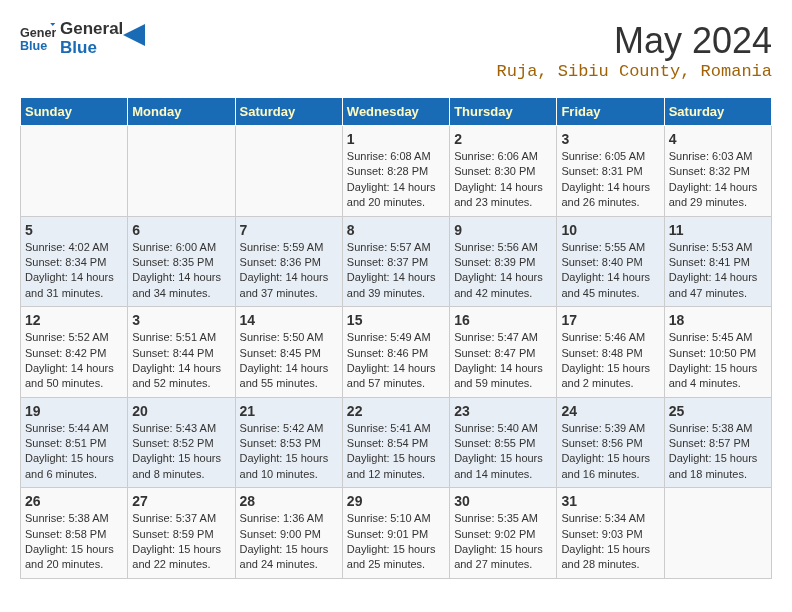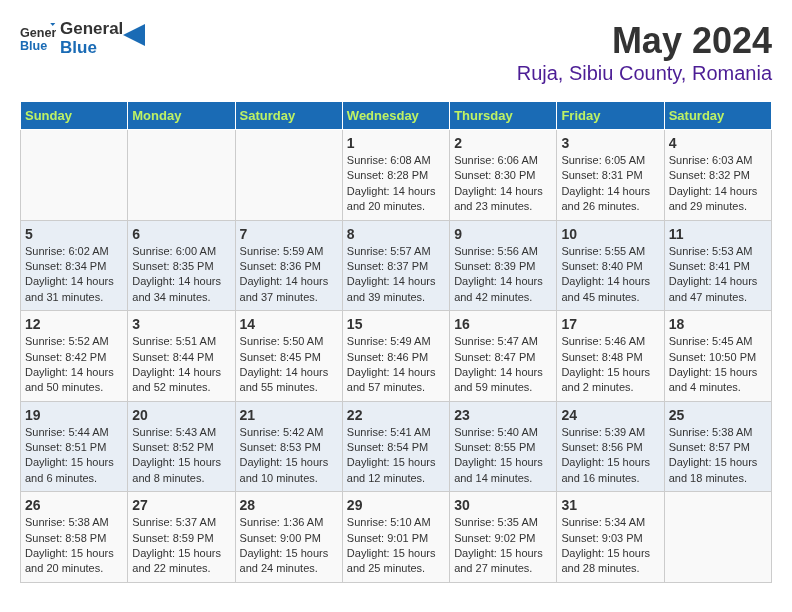--- a/index.html
+++ b/index.html
@@ -23,36 +23,37 @@
     }
     .logo-icon {
       width: 36px;
       height: 36px;
     }
     .title-block {
       text-align: right;
     }
     .month-title {
       font-size: 36px;
-      font-weight: bold;
+      font-weight: normal;
       color: #333;
       text-align: right;
     }
     .location {
-      font-size: 20px;
-      color: #4c1d95;
+      font-size: 17px;
+      color: #a16207;
+      font-family: Liberation Mono, monospace;
     }
     table {
       width: 100%;
       border-collapse: collapse;
       table-layout: fixed;
     }
     thead tr {
       background-color: #1a6bb5;
-      color: #bef264;
+      color: #fef9c3;
     }
     thead th {
       padding: 6px 4px;
       font-size: 13px;
       font-weight: bold;
       text-align: left;
       border: 1px solid #fff;
     }
     tbody tr {
       vertical-align: top;
@@ -148,21 +149,21 @@
           <span class="day-number">4</span>
           <div class="day-info">Sunrise: 6:03 AM
 Sunset: 8:32 PM
 Daylight: 14 hours
 and 29 minutes.</div>
         </td>
       </tr>
       <tr>
         <td>
           <span class="day-number">5</span>
-          <div class="day-info">Sunrise: 6:02 AM
+          <div class="day-info">Sunrise: 4:02 AM
 Sunset: 8:34 PM
 Daylight: 14 hours
 and 31 minutes.</div>
         </td>
         <td>
           <span class="day-number">6</span>
           <div class="day-info">Sunrise: 6:00 AM
 Sunset: 8:35 PM
 Daylight: 14 hours
 and 34 minutes.</div>

